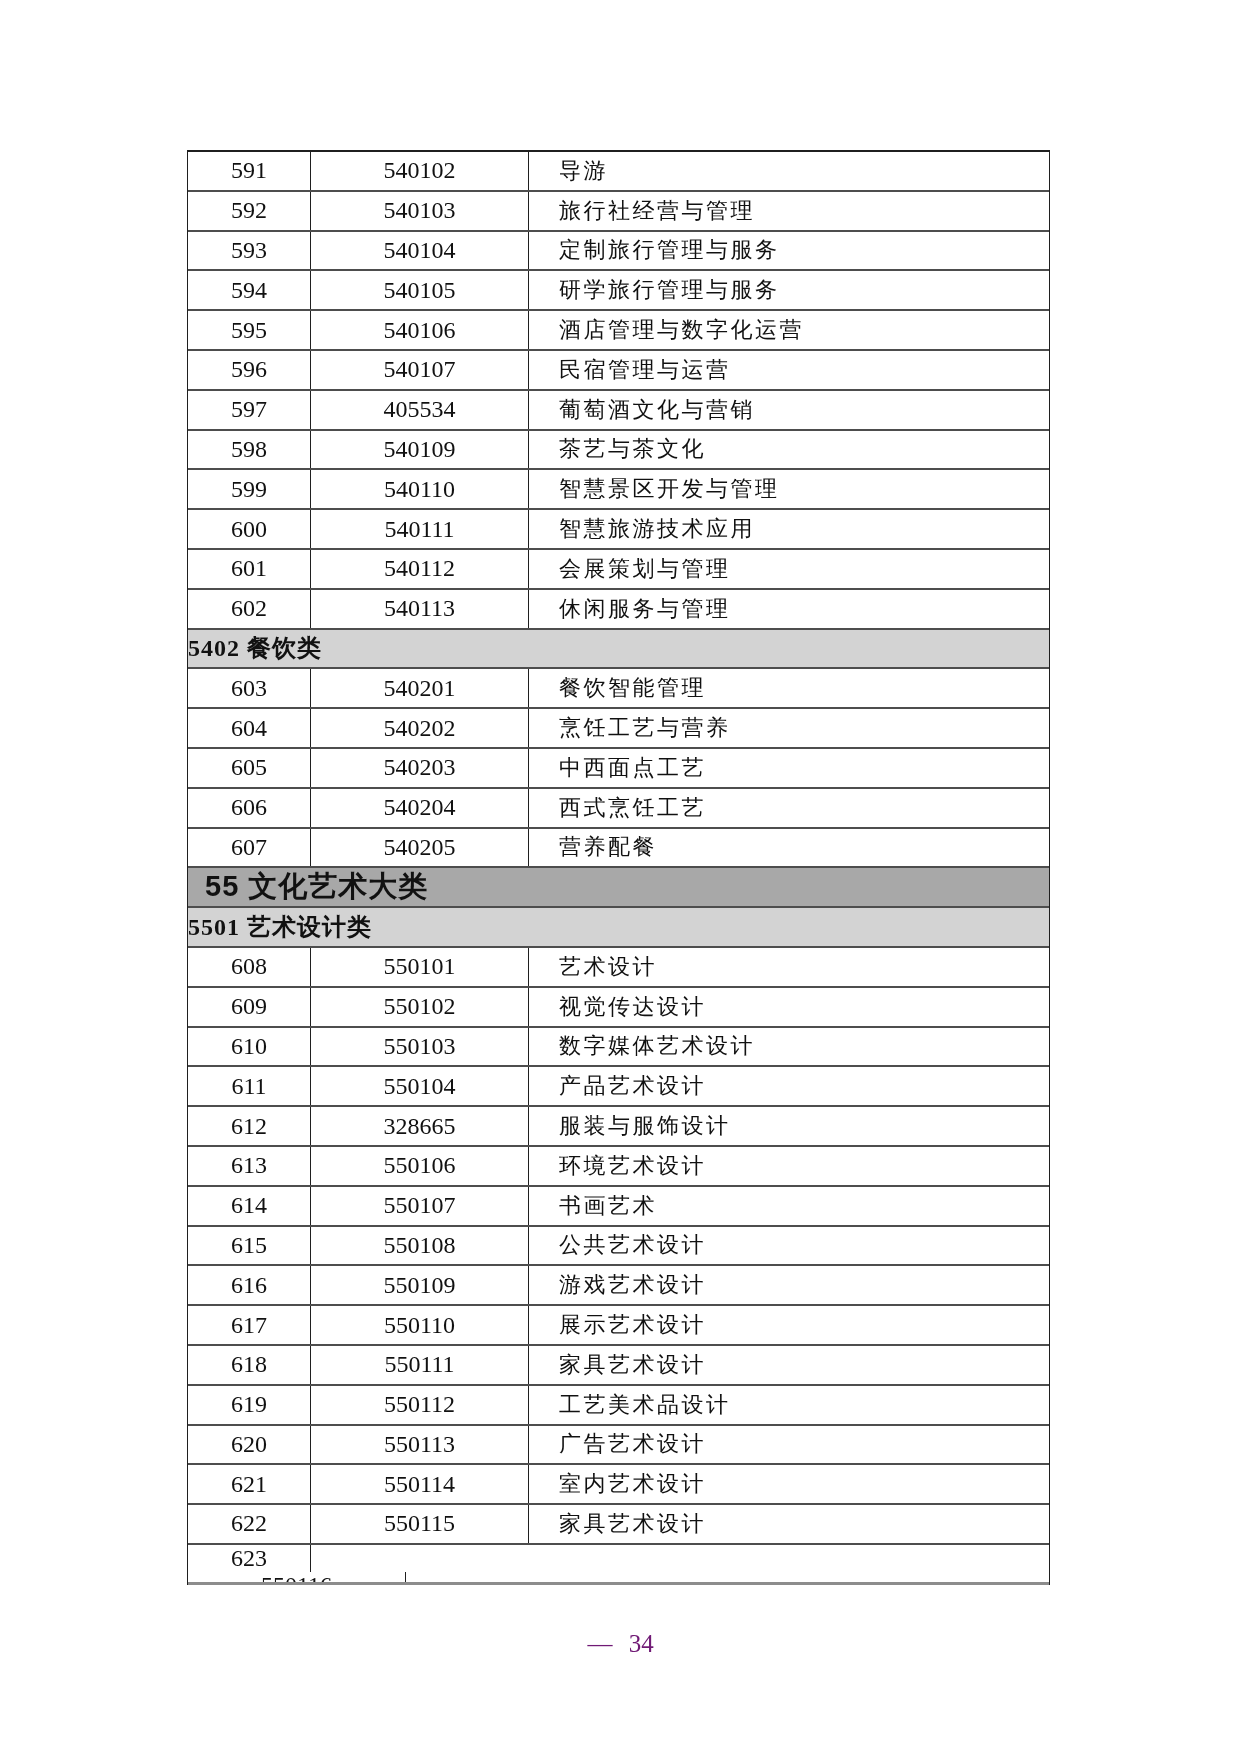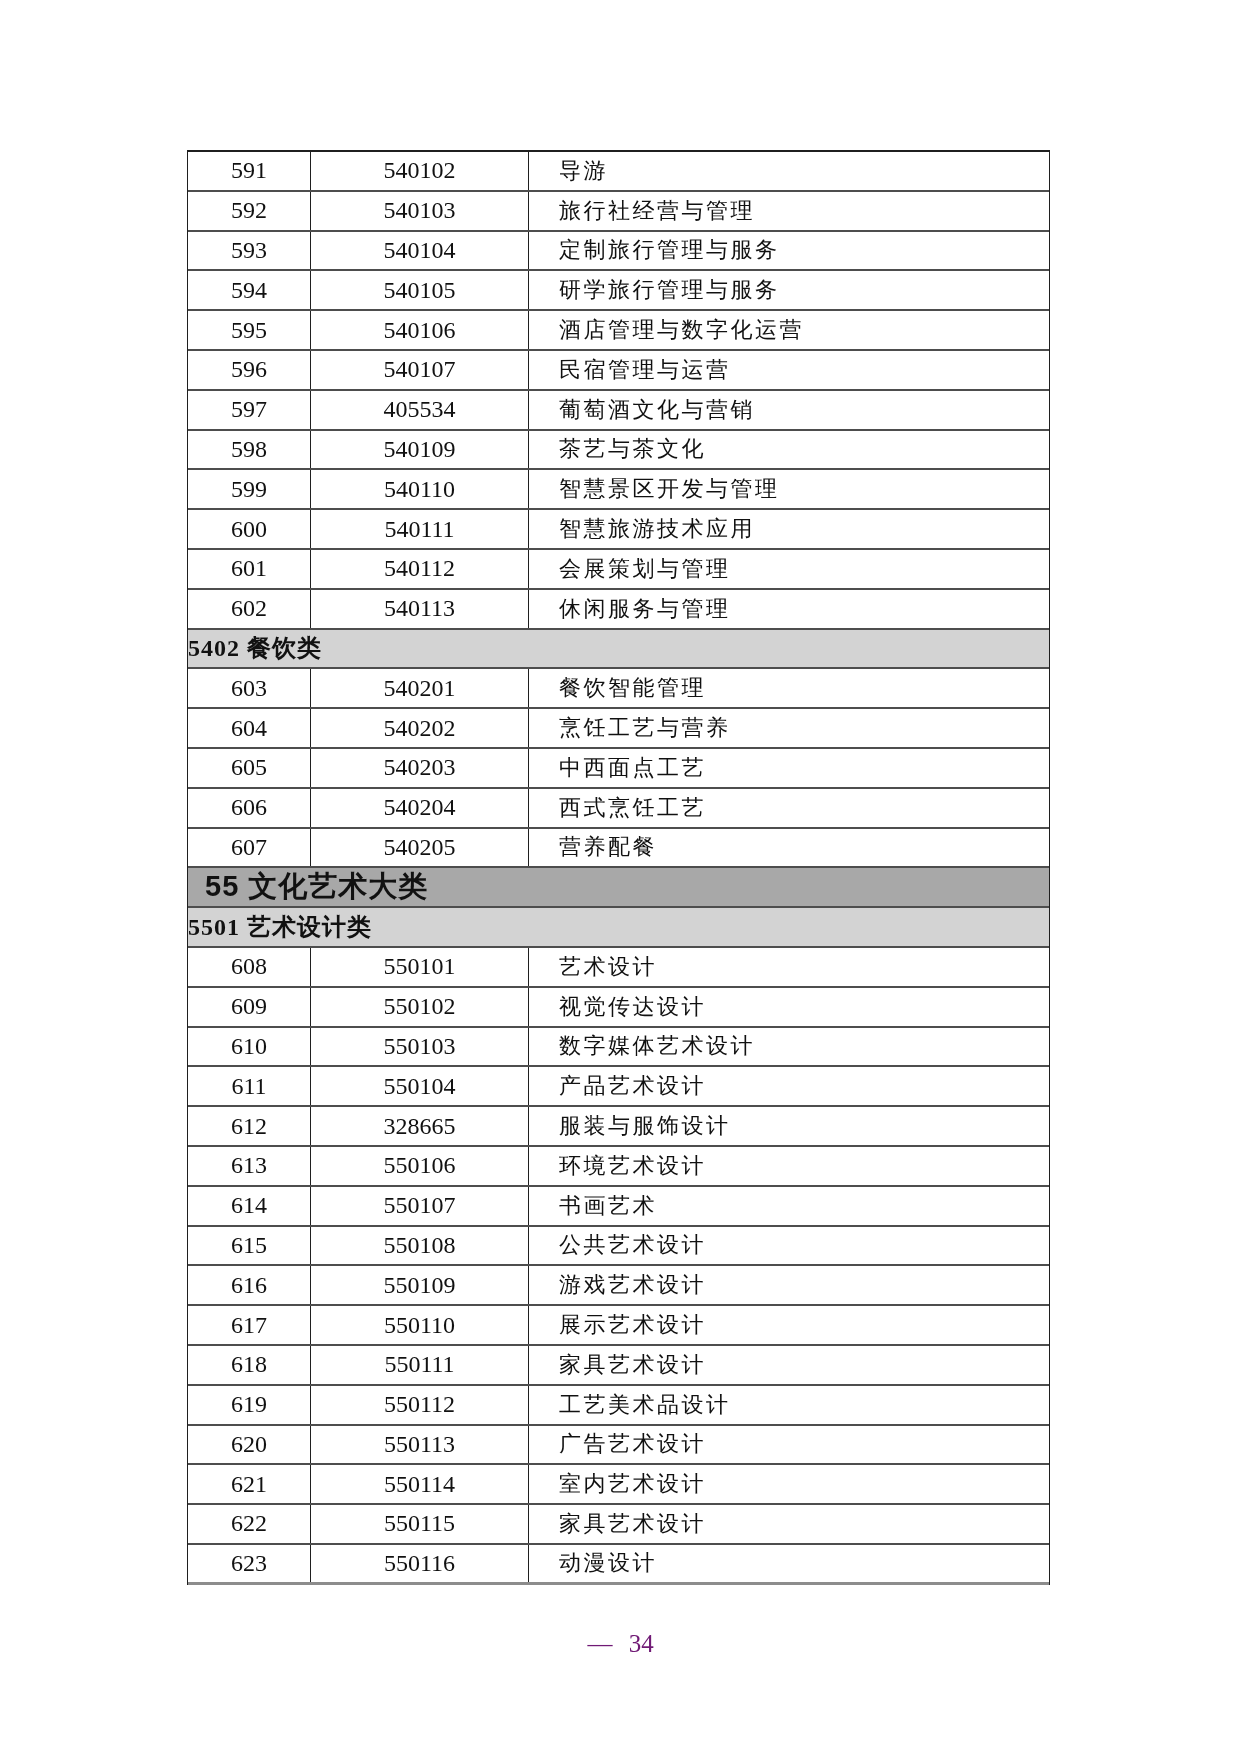--- a/index.html
+++ b/index.html
@@ -29,20 +29,21 @@
   .row {
     height: 39.8px;
     box-sizing: border-box;
     border-bottom: 2px solid #4d4d4d;
     display: flex;
     align-items: stretch;
     overflow: hidden;
   }
   .row:last-child {
     border-bottom: 3px solid #8c8c8c;
+    flex-direction: column;
   }
   .cell {
     display: flex;
     align-items: center;
     box-sizing: border-box;
     white-space: nowrap;
   }
   .c1 {
     width: 123px;
     justify-content: center;

